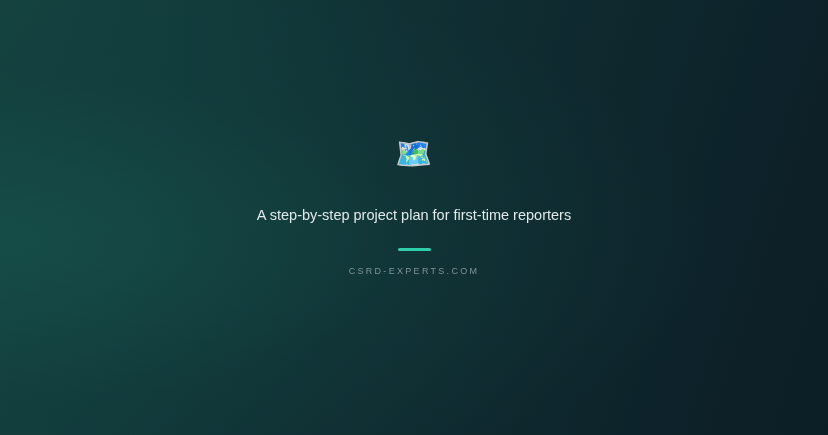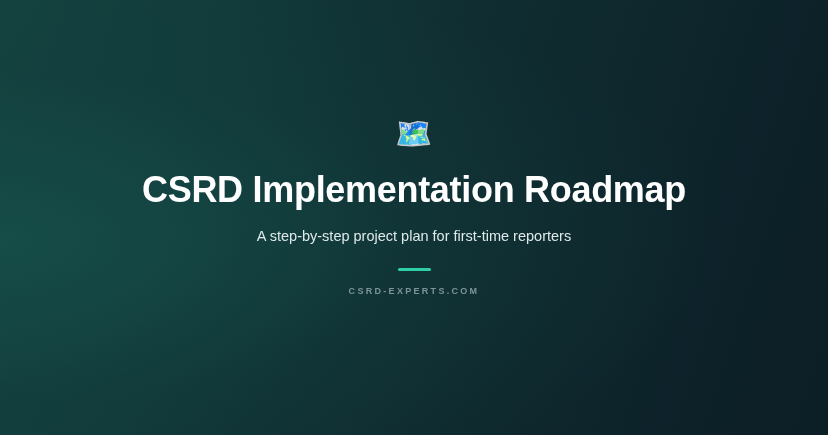--- a/index.html
+++ b/index.html
@@ -82,38 +82,37 @@
     margin-top: 22px;
     width: 33px;
     height: 3px;
     border-radius: 2px;
     background: #2ecfa8;
   }
 
   .hero-footer {
     margin-top: 15px;
     font-size: 9px;
-    font-weight: bold;
+    font-weight: normal;
     color: #7e9498;
     letter-spacing: 2.3px;
     text-transform: uppercase;
     text-align: center;
     white-space: nowrap;
   }
 </style>
 </head>
 <body>
 
 <div id="slide">
 
   <div id="hero">
 
     <div class="hero-icon">🗺️</div>
 
-    <h1 class="hero-title">CSRD Implementation Roadmap</h1>
 
     <p class="hero-subtitle">A step-by-step project plan for first-time reporters</p>
 
     <div class="hero-divider"></div>
 
     <div class="hero-footer">CSRD-EXPERTS.COM</div>
 
   </div>
 
 </div>

